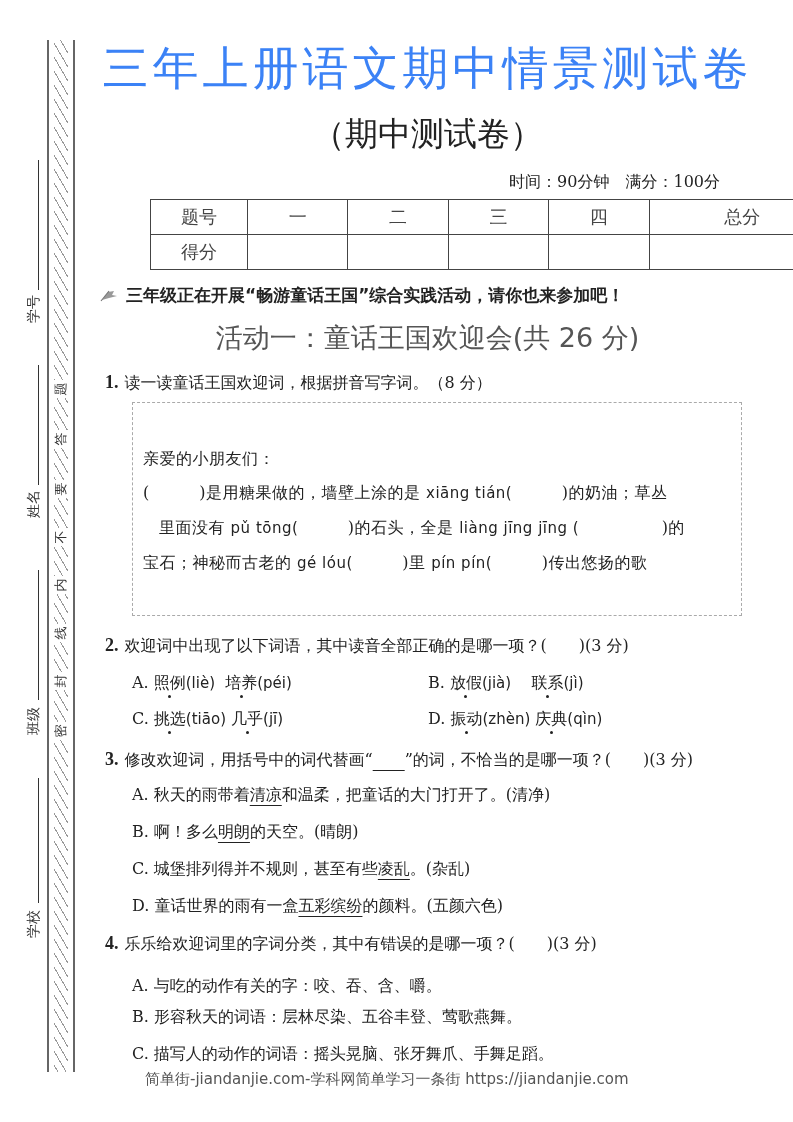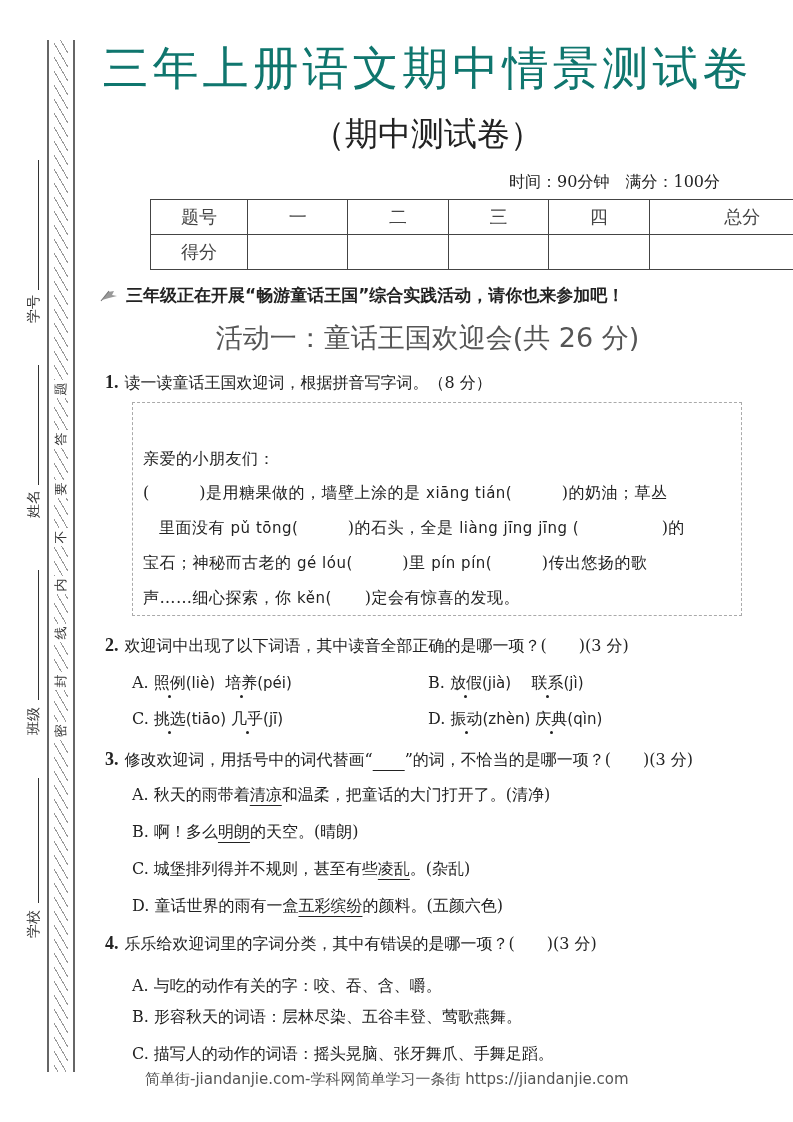--- a/index.html
+++ b/index.html
@@ -10,21 +10,21 @@
   
   .strip-line { position: absolute; width: 2px; background: #666; }
   .hatch { position: absolute; left: 54px; width: 14px; top: 40px; height: 1032px;
            background: repeating-linear-gradient(60deg, #fff 0 3px, #999 3px 4px, #fff 4px 7px); }
   .strip-word { position: absolute; left: 52px; width: 18px; height: 18px; background: #fff;
                 font-size: 13px; line-height: 18px; text-align: center; transform: rotate(-90deg); color:#333; }
   .side-label { position: absolute; font-size: 14px; transform: rotate(-90deg); transform-origin: center; white-space: nowrap; color:#333; }
   .side-line { position: absolute; left: 38px; width: 1px; background: #333; }
 
   .title { left: 95px; top: 38px; width: 665px; text-align: center; font-size: 46px; letter-spacing: 4px;
-           font-family: "DejaVu Serif", serif; font-weight: normal; color: #0f766e; }
+           font-family: "DejaVu Serif", serif; font-weight: normal; color: #3b82f6; }
   .subtitle { left: 95px; top: 112px; width: 665px; text-align: center; font-size: 33px; color:#222; }
   .time { left: 420px; top: 172px; width: 300px; text-align: right; font-size: 16px; color:#222; }
 
   table.score { position: absolute; left: 150px; top: 199px; width: 686px; border-collapse: collapse; }
   table.score td { border: 1.5px solid #444; height: 32px; text-align: center; font-size: 18px; color:#444;
                    font-family: "DejaVu Sans", sans-serif; }
 
   .intro { left: 100px; top: 284px; font-size: 17px; font-weight: bold; font-family: "DejaVu Sans", sans-serif; color:#222; white-space: nowrap; }
   .flag-icon { display:inline-block; width: 20px; height: 14px; vertical-align: -1px; margin-right: 6px; }
   .activity { left: 95px; top: 320px; width: 665px; text-align: center; font-size: 27px; color:#555;
@@ -117,23 +117,20 @@
   <div class="lb-line" style="top:8px;margin-top:38px;">亲爱的小朋友们：</div>
   <div class="lb-line" style="top:80px;">
     <span>(　　　)是用糖果做的，墙壁上涂的是 </span><span class="py">xiāng tián(</span><span>　　　)的奶油；草丛</span>
   </div>
   <div class="lb-line" style="top:115px;margin-left:16px;">
     <span>里面没有 </span><span class="py">pǔ tōng(</span><span>　　　)的石头，全是 </span><span class="py">liàng jīng jīng (</span><span>　　　　　)的</span>
   </div>
   <div class="lb-line" style="top:150px;">
     <span>宝石；神秘而古老的 </span><span class="py">gé lóu(</span><span>　　　)里 </span><span class="py">pín pín(</span><span>　　　)传出悠扬的歌</span>
   </div>
-  <div class="lb-line" style="top:185px;">
-    <span>声……细心探索，你 </span><span class="py">kěn(</span><span>　　)定会有惊喜的发现。</span>
-  </div>
 </div>
 
 <div class="q" style="top:635px;">
   <span class="qnum">2.</span><span>欢迎词中出现了以下词语，其中读音全部正确的是哪一项？(　　)(3 分)</span>
 </div>
 <div class="opt" style="left:132px; top:673px;">
   <span>A.</span>
   <span class="dot">照例</span><span class="py">(liè)</span>&nbsp;
   <span class="dot">培养</span><span class="py">(péi)</span>
 </div>

